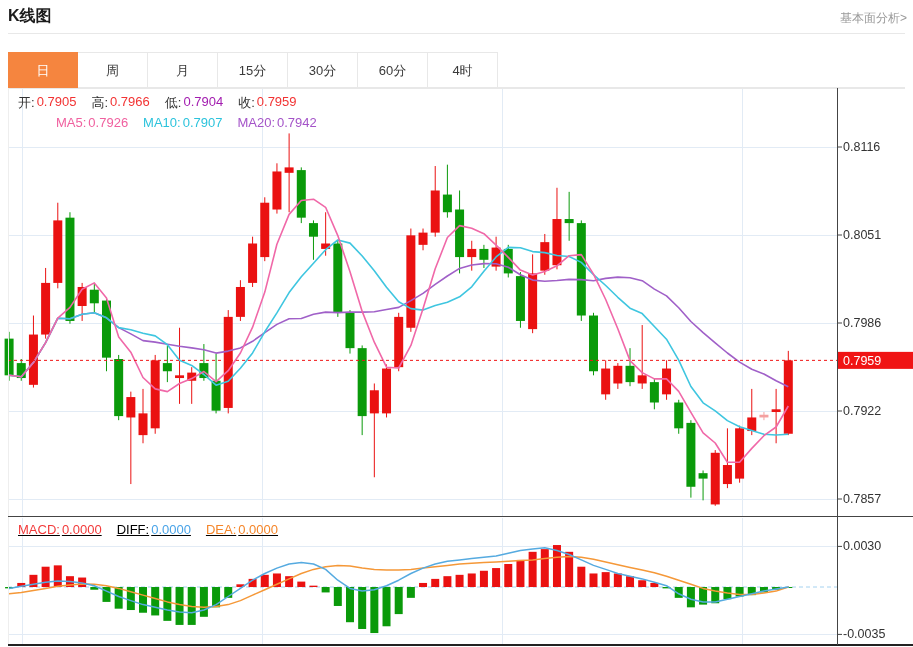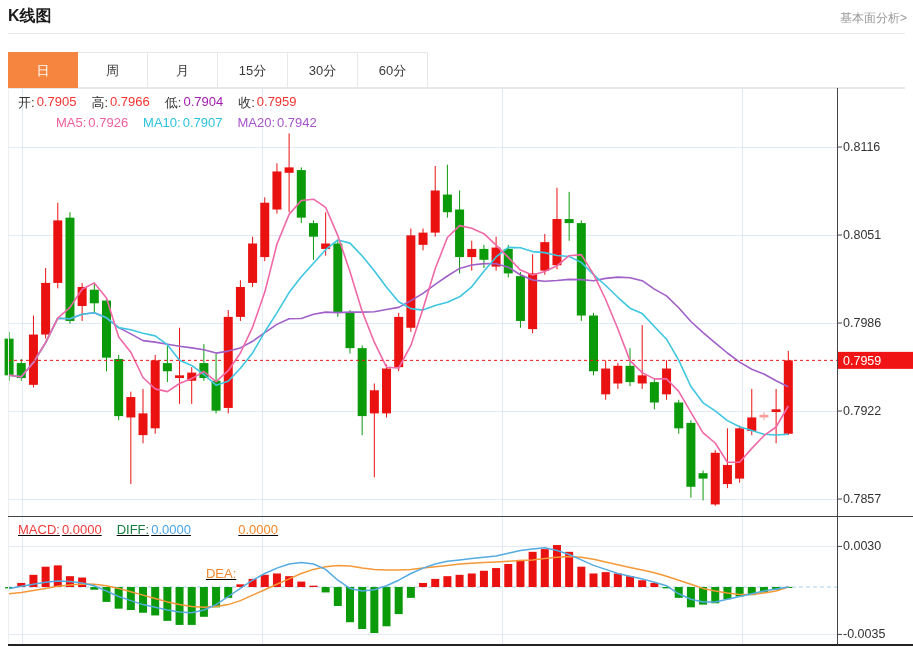--- a/index.html
+++ b/index.html
@@ -26,20 +26,21 @@
   <div class="hdr-title">K线图</div>
   <a class="hdr-link">基本面分析&gt;</a>
   <div class="divider"></div>
   <div class="tabs">
       <div class="tab first active" style="background: rgb(245, 133, 63);">日</div>
       <div class="tab">周</div>
       <div class="tab">月</div>
       <div class="tab">15分</div>
       <div class="tab">30分</div>
       <div class="tab">60分</div>
+      <div class="tab">4时</div>
     </div>
   <svg class="chart" id="chart" width="913" height="647">
       <line x1="8" y1="147" x2="837" y2="147" stroke="#e2ebf5" stroke-width="1" shape-rendering="crispEdges"></line>
       <line x1="837" y1="147" x2="842" y2="147" stroke="#444444" stroke-width="1"></line>
       <text x="843" y="151" font-size="12.5" fill="#333333">0.8116</text>
       <line x1="8" y1="235" x2="837" y2="235" stroke="#e2ebf5" stroke-width="1" shape-rendering="crispEdges"></line>
       <line x1="837" y1="235" x2="842" y2="235" stroke="#444444" stroke-width="1"></line>
       <text x="843" y="239" font-size="12.5" fill="#333333">0.8051</text>
       <line x1="8" y1="323" x2="837" y2="323" stroke="#e2ebf5" stroke-width="1" shape-rendering="crispEdges"></line>
       <line x1="837" y1="323" x2="842" y2="323" stroke="#444444" stroke-width="1"></line>
@@ -305,21 +306,21 @@
         <span style="color: rgb(164, 83, 200);">MA20:</span>
         <span style="color: rgb(164, 83, 200);">0.7942</span>
       </span>
     </div>
   <div class="legend" id="legend-macd">
       <span class="it">
         <span style="color: rgb(242, 58, 58);">MACD:</span>
         <span style="color: rgb(242, 58, 58);">0.0000</span>
       </span>
       <span class="it">
-        <span style="color: #15803d;">DIFF:</span>
+        <span style="color: #000000;">DIFF:</span>
         <span style="color: rgb(74, 164, 232);">0.0000</span>
       </span>
       <span class="it">
-        <span style="color: rgb(245, 134, 42); margin-top: 44px;">DEA:</span>
+        <span style="color: rgb(245, 134, 42);">DEA:</span>
         <span style="color: rgb(245, 134, 42);">0.0000</span>
       </span>
     </div>
 </div>
 
 </body></html>

